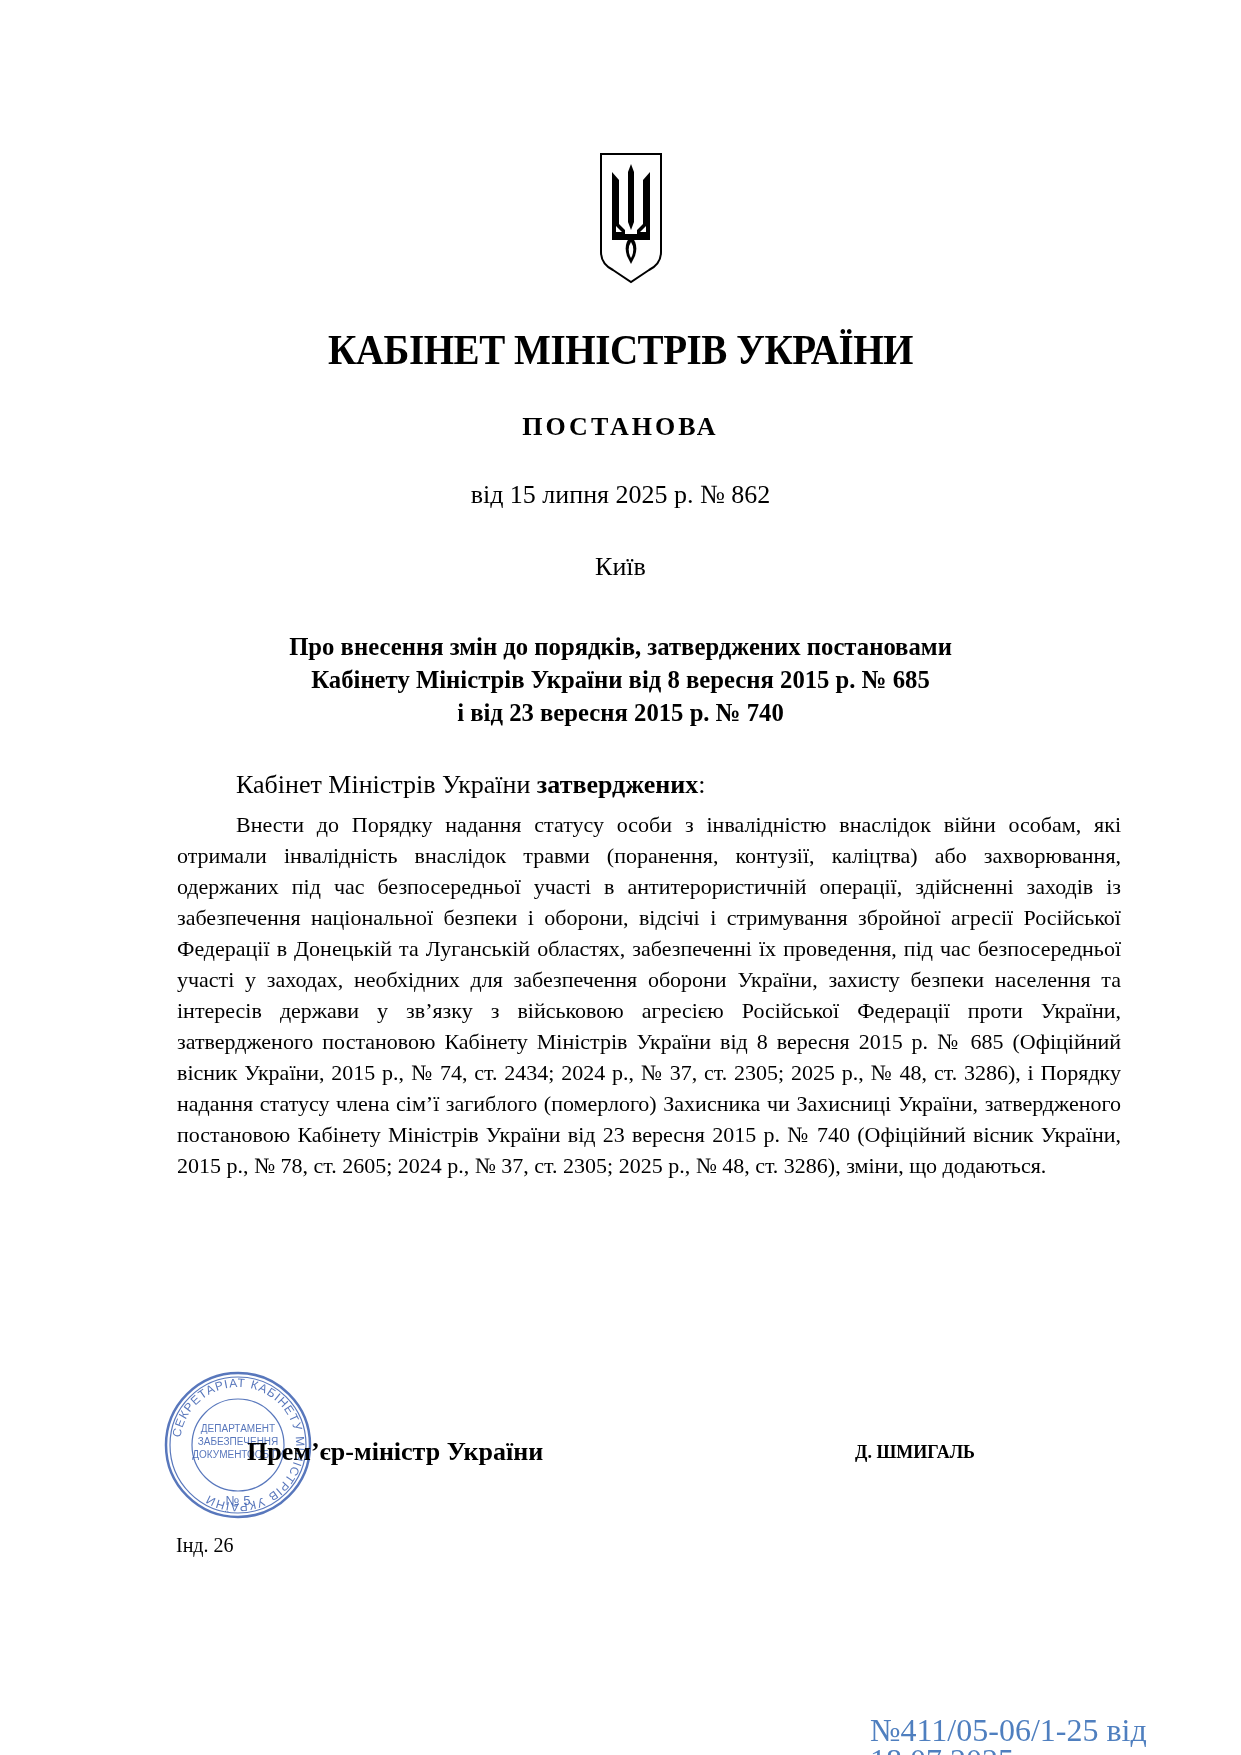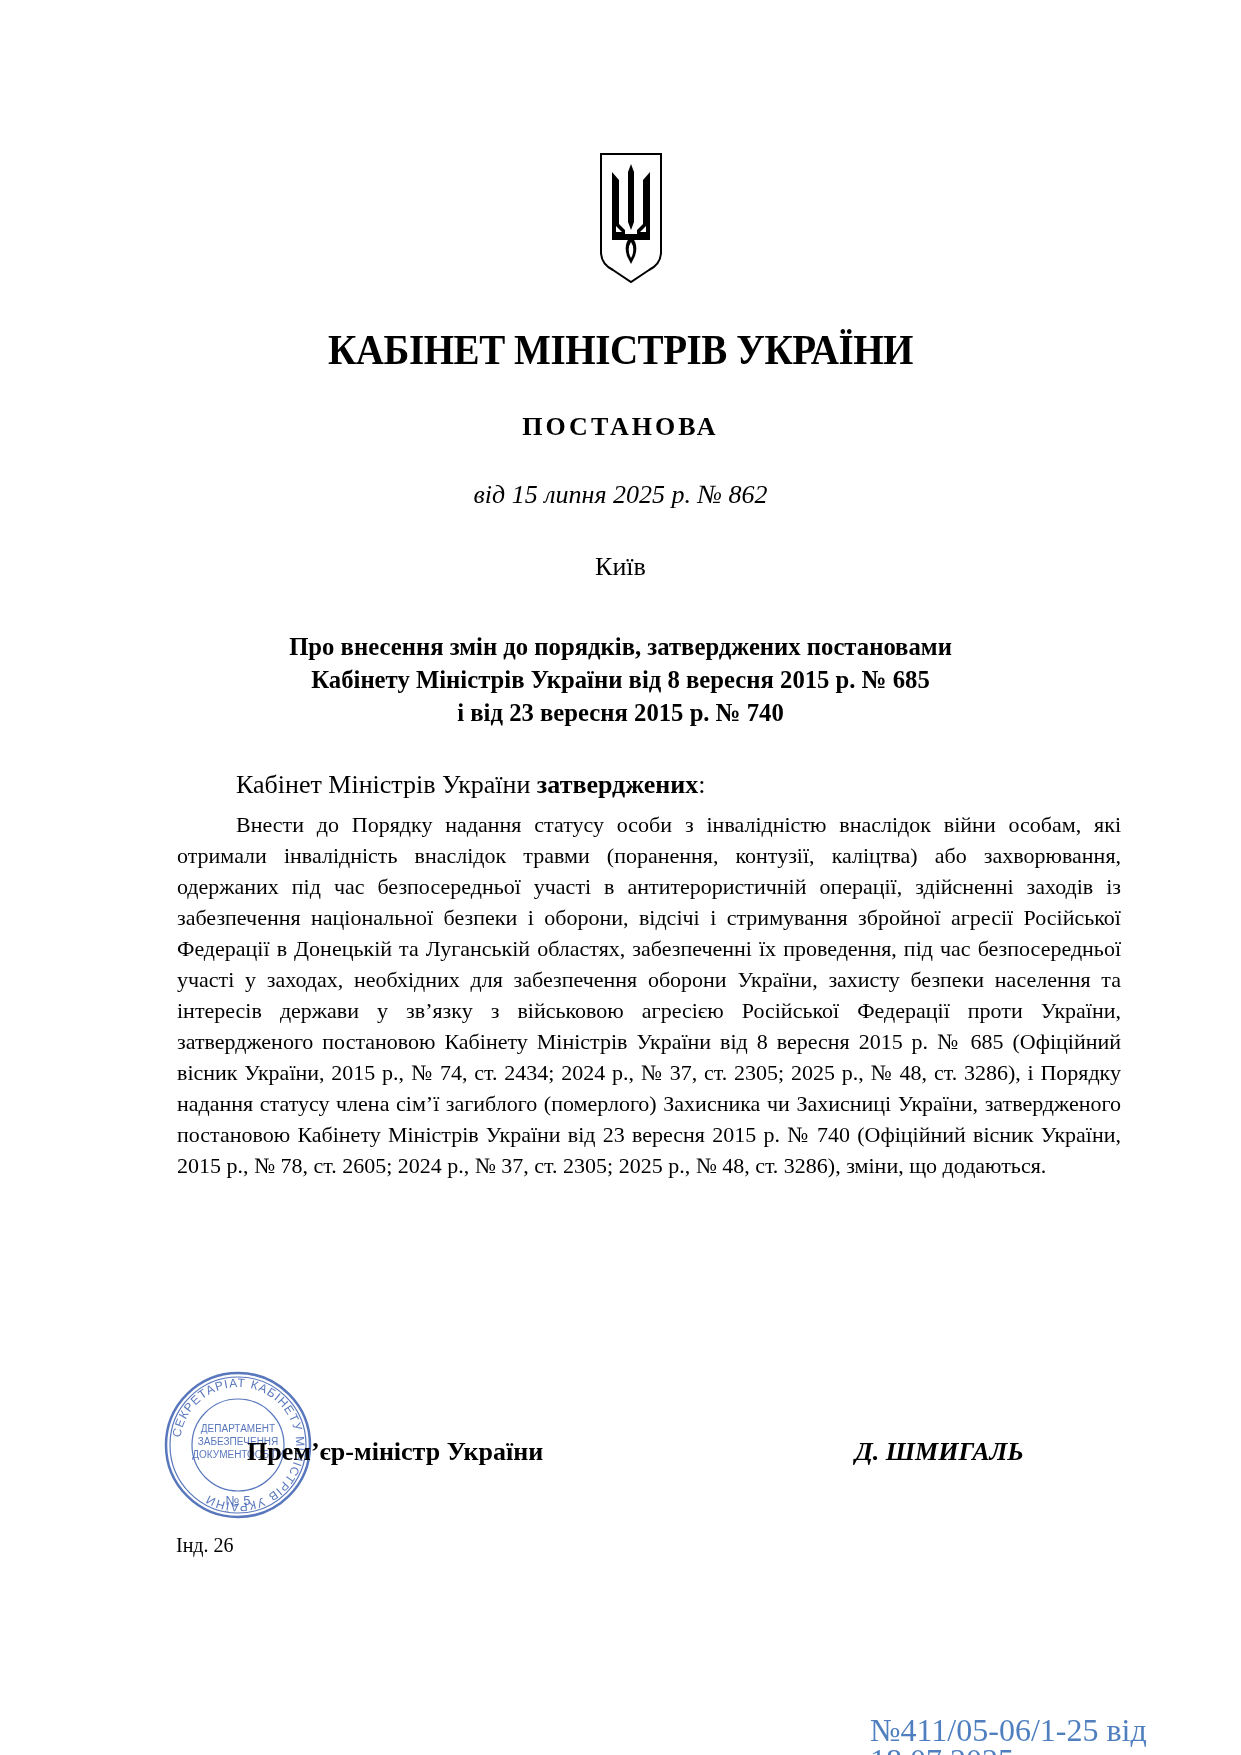--- a/index.html
+++ b/index.html
@@ -3,30 +3,30 @@
 <meta charset="utf-8">
 <style>
   html, body { margin: 0; padding: 0; background: #ffffff; }
   body { width: 1241px; height: 1755px; position: relative; overflow: hidden;
          font-family: "Liberation Serif", "DejaVu Serif", serif; color: #000; }
   .abs { position: absolute; }
   .center { position: absolute; left: 0; width: 1241px; text-align: center; }
   #emblem { left: 599px; top: 152px; width: 64px; height: 132px; }
   #org-title { top: 322px; font-size: 42px; font-weight: bold; letter-spacing: -0.5px; line-height: 56px; transform: scaleX(0.93); }
   #doc-type { top: 410px; font-size: 26px; font-weight: bold; letter-spacing: 3px; line-height: 34px; }
-  #doc-date { top: 478px; font-size: 26px; line-height: 34px; font-style: italic; }
+  #doc-date { top: 478px; font-size: 26px; line-height: 34px; }
   #doc-city { top: 550px; font-size: 26px; line-height: 34px; }
   #doc-subject { top: 630px; font-size: 26px; font-weight: bold; line-height: 33px; }
   #doc-subject div { transform: scaleX(0.95); }
   #preamble { left: 236px; top: 768px; font-size: 26px; line-height: 34px; }
   #body-text { left: 177px; top: 809px; width: 944px; font-size: 22px; line-height: 31px;
                text-align: justify; text-indent: 59px; hyphens: none; }
   #stamp { left: 163px; top: 1370px; width: 150px; height: 150px; }
   #signer-title { left: 247px; top: 1435px; font-size: 26px; font-weight: bold; line-height: 34px; }
-  #signer-name { left: 855px; top: 1435px; font-size: 26px; font-weight: bold; line-height: 34px; font-style: italic; }
+  #signer-name { left: 855px; top: 1435px; font-size: 18px; font-weight: bold; line-height: 34px; }
   #index-note { left: 176px; top: 1528px; font-size: 20px; line-height: 34px; text-align: center; }
   #reg-stamp { left: 870px; top: 1715px; font-size: 32px; line-height: 30px; color: #4f7fbf; }
 </style>
 </head>
 <body>
 
 <div id="emblem" class="abs">
   <svg width="64" height="132" viewBox="0 0 64 132">
     <path d="M2 2 H62 V100 Q62 112 50 118 L32 130 L14 118 Q2 112 2 100 Z" fill="#fff" stroke="#000" stroke-width="2"></path>
 

